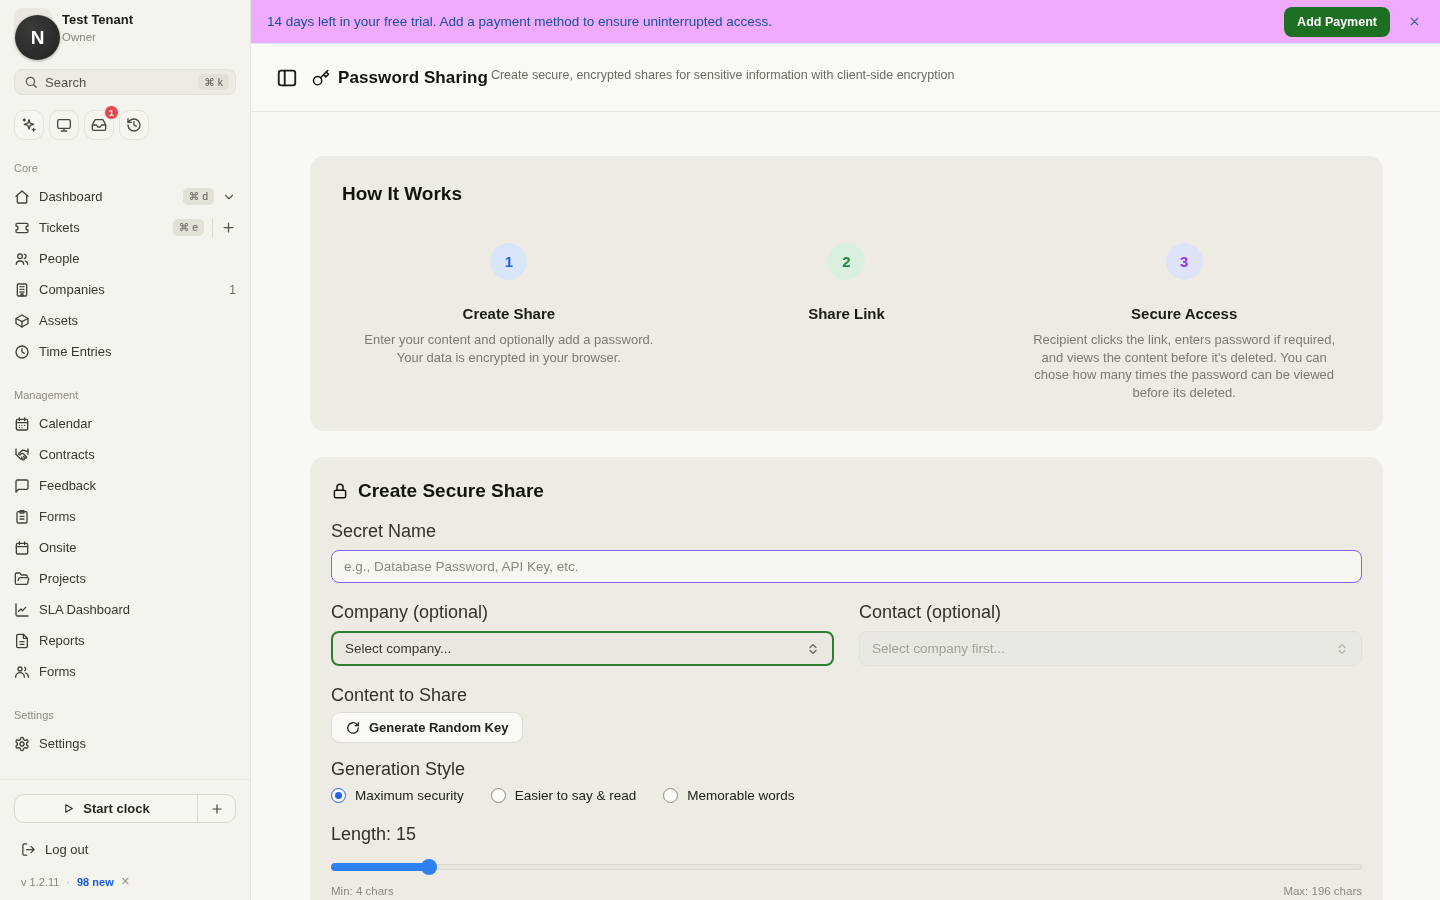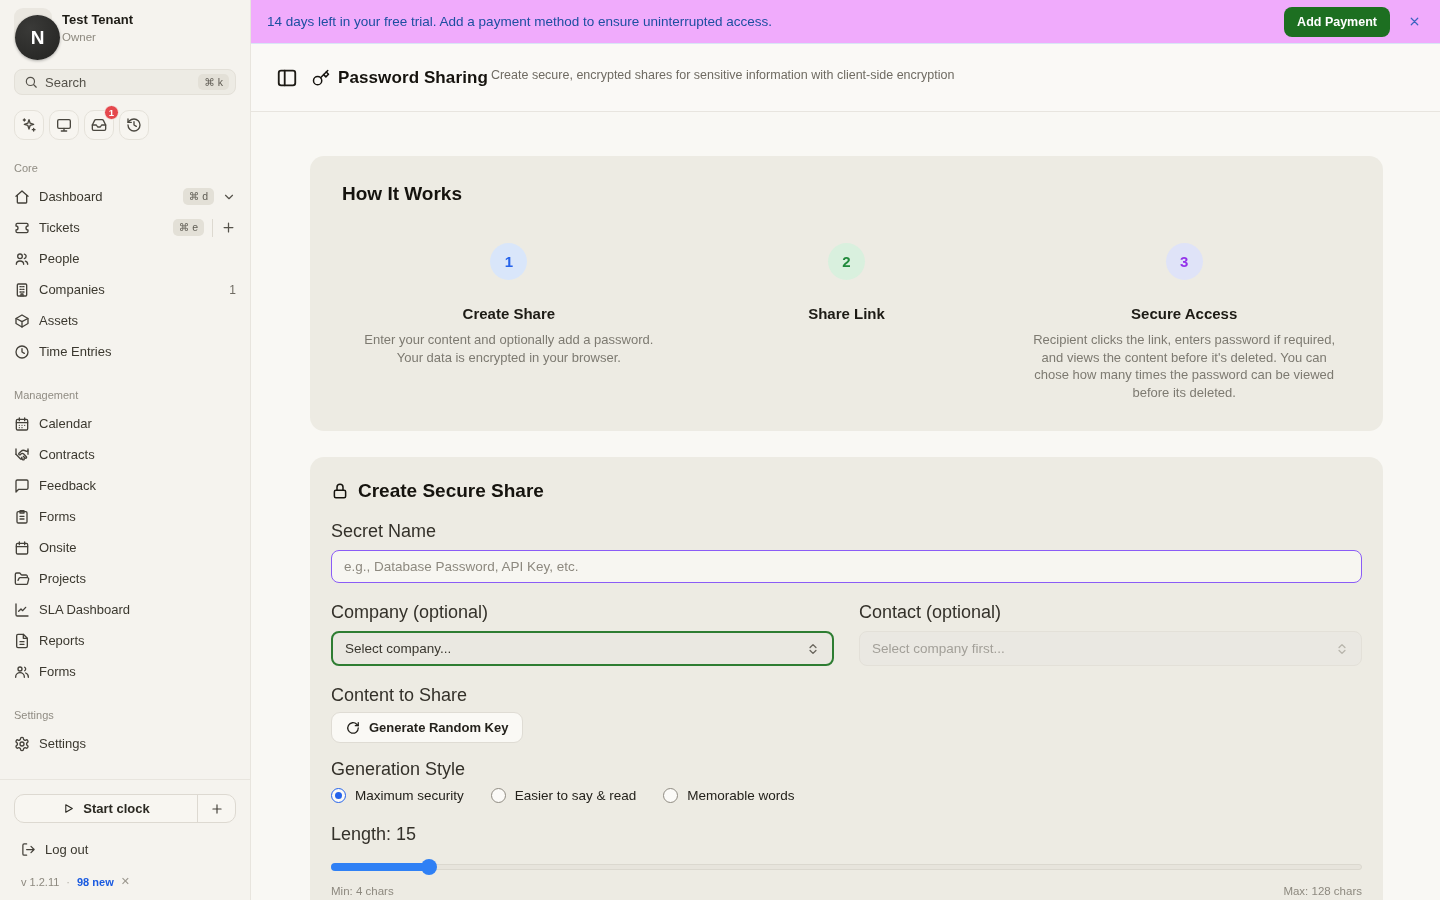--- a/index.html
+++ b/index.html
@@ -696,21 +696,21 @@
         </div>
 
         <label class="f-label" style="margin-top:21px;margin-bottom:0">Length: 15</label>
         <div class="slider">
           <div class="slider-track"></div>
           <div class="slider-fill" style="width: 9.5%;"></div>
           <div class="slider-thumb" style="left: 9.5%;"></div>
         </div>
         <div class="minmax">
           <span>Min: 4 chars</span>
-          <span>Max: 128 chars</span>
+          <span>Max: 196 chars</span>
         </div>
 
         <textarea class="content-ta" placeholder="Enter password, note, or any sensitive information..." style=""></textarea>
       </section>
 
     </div>
   </div>
 </div>
 
 </body></html>

